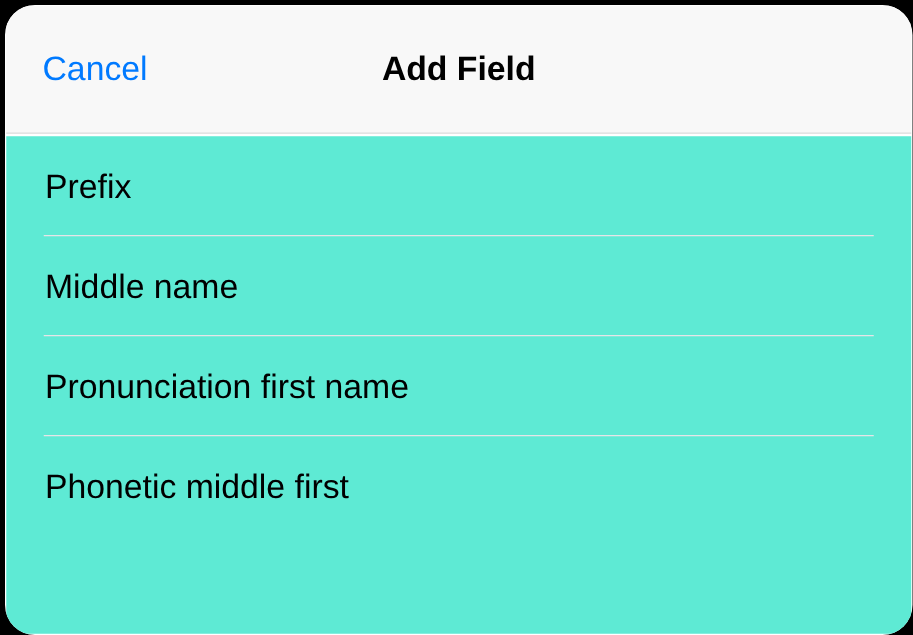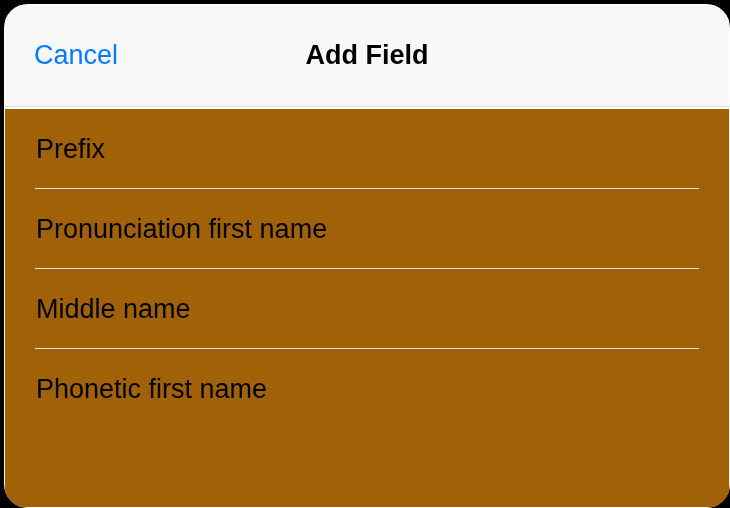--- a/index.html
+++ b/index.html
@@ -44,21 +44,21 @@
       border: none;
       font-family: inherit;
     }
     .title {
       font-size: 27px;
       font-weight: 700;
       color: #000;
     }
     .list {
       flex: 1;
-      background: #a16207;
+      background: #5eead4;
       overflow: hidden;
     }
     .list-item {
       padding: 0 28px;
       cursor: pointer;
     }
     .list-item-inner {
       padding: 24px 0 23px 0;
       border-bottom: 1px solid #e5e5e7;
     }
@@ -80,27 +80,27 @@
     <div class="title">Add Field</div>
   </div>
   <div class="list">
     <div class="list-item">
       <div class="list-item-inner">
         <span class="list-item-label">Prefix</span>
       </div>
     </div>
     <div class="list-item">
       <div class="list-item-inner">
+        <span class="list-item-label">Middle name</span>
+      </div>
+    </div>
+    <div class="list-item">
+      <div class="list-item-inner">
         <span class="list-item-label">Pronunciation first name</span>
       </div>
     </div>
     <div class="list-item">
       <div class="list-item-inner">
-        <span class="list-item-label">Middle name</span>
-      </div>
-    </div>
-    <div class="list-item">
-      <div class="list-item-inner">
-        <span class="list-item-label">Phonetic first name</span>
+        <span class="list-item-label">Phonetic middle first</span>
       </div>
     </div>
   </div>
 </div>
 
 </body></html>

